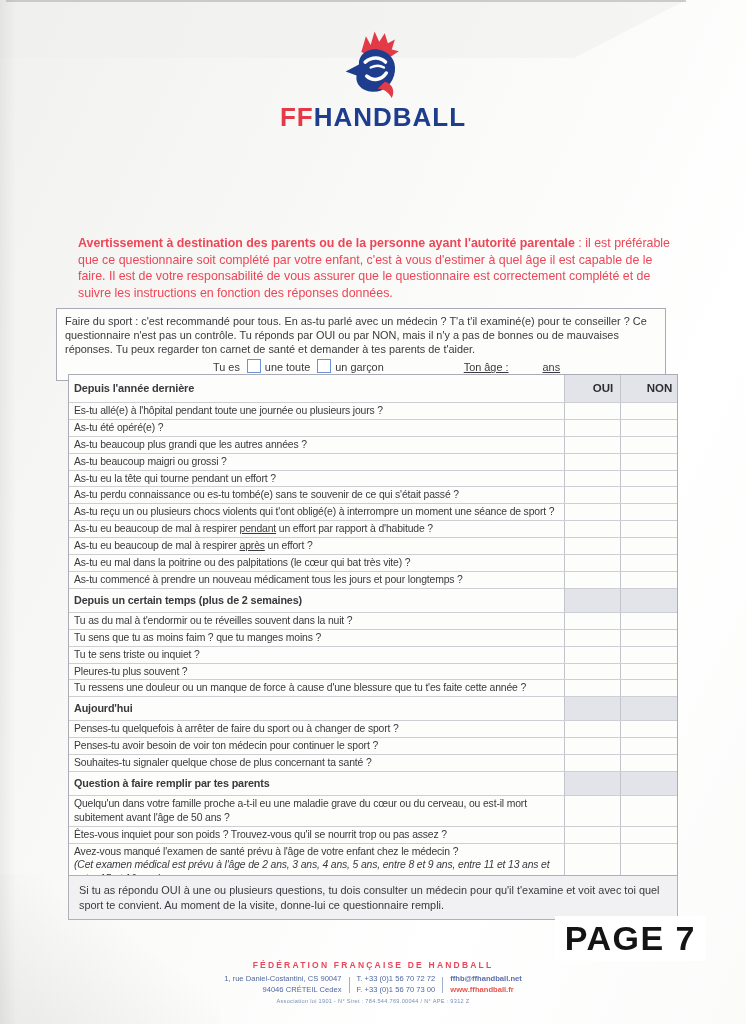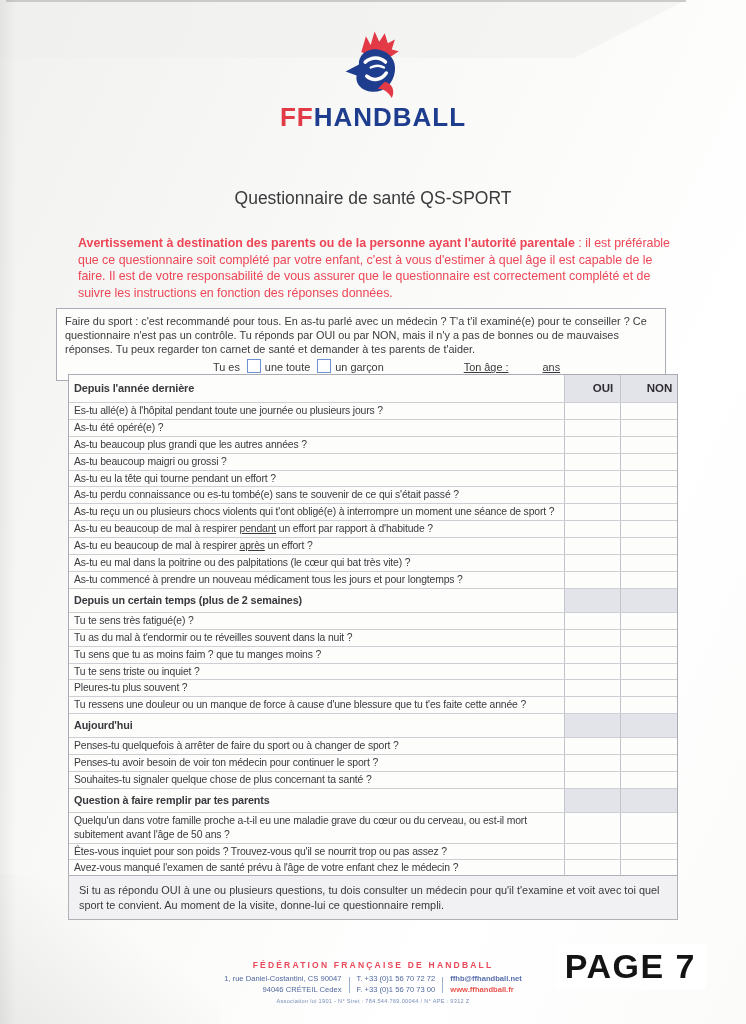--- a/index.html
+++ b/index.html
@@ -47,21 +47,21 @@
   .shaded{background:#e3e3ea;}
   .thead-row .qcell{font-weight:700;font-size:11px;padding:7px 5px 6px 5px;}
   .thead-row .acell{font-weight:700;font-size:11.5px;text-align:center;padding-top:7px;color:#2e2e32;padding-left:21px;}
   .section-row .qcell{font-weight:700;font-size:10.8px;padding:5px 5px 4px 5px;}
   .note{display:block;font-style:italic;}
   
   .advice-box{position:absolute;left:68px;top:875px;width:610px;box-sizing:border-box;
         border:1px solid #aeb1b8;background:#f1f1f3;padding:7px 10px;
         font-size:10.9px;line-height:14.6px;}
   
-  .page-label{position:absolute;right:40px;top:944px;background:#ffffff;padding:3px 10px;
+  .page-label{position:absolute;right:40px;top:916px;background:#ffffff;padding:3px 10px;
         font-size:34px;font-weight:800;letter-spacing:1.5px;color:#141414;text-align:right;}
   
   .footer{position:absolute;left:0;top:960px;width:746px;text-align:center;}
   .footer-org{font-size:8.5px;font-weight:700;letter-spacing:2.2px;color:#e8485a;}
   .footer-contact{display:flex;justify-content:center;align-items:center;margin-top:4px;
         font-size:7.6px;line-height:10.5px;color:#51689f;}
   .fcol.right{text-align:right;}
   .fcol.left{text-align:left;}
   .fdiv{width:1px;height:16px;background:#9db0d2;margin:0 7px;}
   .footer-email{font-weight:700;color:#5a6fae;}
@@ -82,21 +82,20 @@
       <path d="M40 32 L46 12 L52 23 L57 6 L63 19 L70 8 L74 21 L83 16 L79 29 L88 31 L78 38 L60 40 Z" fill="#e23a47"></path>
       <path d="M20 57 L37 48 C36 36 48 27 61 29 C76 31 85 43 83 57 C81 73 68 84 54 83 C40 82 32 72 34 62 L20 57 Z" fill="#1f3d8e"></path>
       <path d="M45 45 C53 38 64 38 71 45" stroke="#fdfdfc" stroke-width="4.5" fill="none" stroke-linecap="round"></path>
       <path d="M47 63 C55 70 66 68 72 59" stroke="#fdfdfc" stroke-width="4.5" fill="none" stroke-linecap="round"></path>
       <path d="M52 52 C58 49 64 49 69 52" stroke="#fdfdfc" stroke-width="3" fill="none" stroke-linecap="round"></path>
       <path d="M70 70 C79 72 84 81 79 91 C75 83 68 79 61 79 Z" fill="#e23a47"></path>
     </svg>
     <div class="wordmark"><span class="ff">FF</span><span class="hb">HANDBALL</span></div>
   </div>
 
-  <div class="doc-title">Questionnaire de santé QS-SPORT</div>
 
   <div class="warning"><span class="lead">Avertissement à destination des parents ou de la personne ayant l'autorité parentale</span><span> : il est préférable que ce questionnaire soit complété par votre enfant, c'est à vous d'estimer à quel âge il est capable de le faire. Il est de votre responsabilité de vous assurer que le questionnaire est correctement complété et de suivre les instructions en fonction des réponses données.</span></div>
 
   <div class="intro-box">
     <p class="intro-text">Faire du sport : c'est recommandé pour tous. En as-tu parlé avec un médecin ? T'a t'il examiné(e) pour te conseiller ? Ce questionnaire n'est pas un contrôle. Tu réponds par OUI ou par NON, mais il n'y a pas de bonnes ou de mauvaises réponses. Tu peux regarder ton carnet de santé et demander à tes parents de t'aider.</p>
     <div class="gender-line">
       <span>Tu es</span><span class="checkbox"></span><span>une toute</span><span class="checkbox"></span><span>un garçon</span><span class="age-group"><span>Ton âge :</span><span class="age-blank"></span><span>ans</span></span>
     </div>
   </div>
 
@@ -160,25 +159,20 @@
         <div class="qcell">As-tu commencé à prendre un nouveau médicament tous les jours et pour longtemps ?</div>
         <div class="acell"></div>
         <div class="acell"></div>
       </div>
       <div class="trow section-row">
         <div class="qcell">Depuis un certain temps (plus de 2 semaines)</div>
         <div class="acell shaded"></div>
         <div class="acell shaded"></div>
       </div>
       <div class="trow">
-        <div class="qcell">Tu te sens très fatigué(e) ?</div>
-        <div class="acell"></div>
-        <div class="acell"></div>
-      </div>
-      <div class="trow">
         <div class="qcell">Tu as du mal à t'endormir ou te réveilles souvent dans la nuit ?</div>
         <div class="acell"></div>
         <div class="acell"></div>
       </div>
       <div class="trow">
         <div class="qcell">Tu sens que tu as moins faim ? que tu manges moins ?</div>
         <div class="acell"></div>
         <div class="acell"></div>
       </div>
       <div class="trow">

